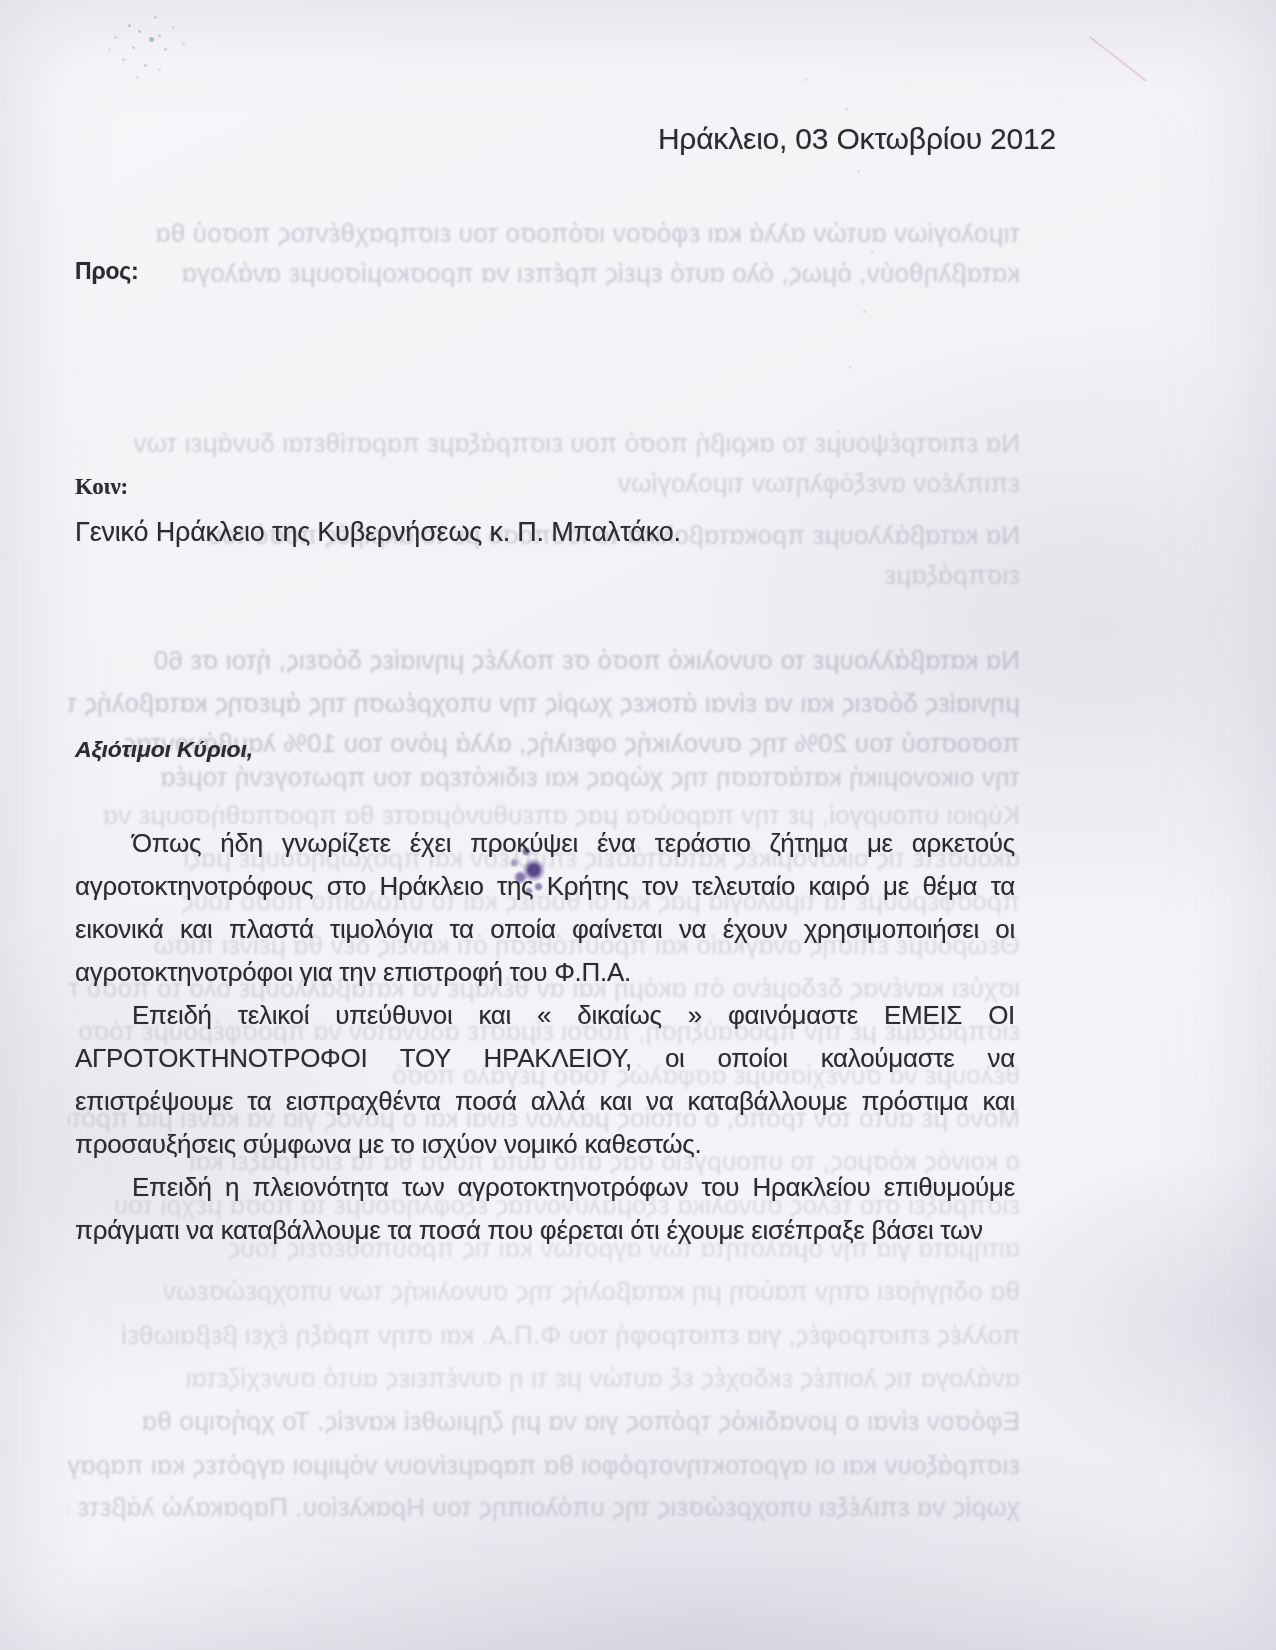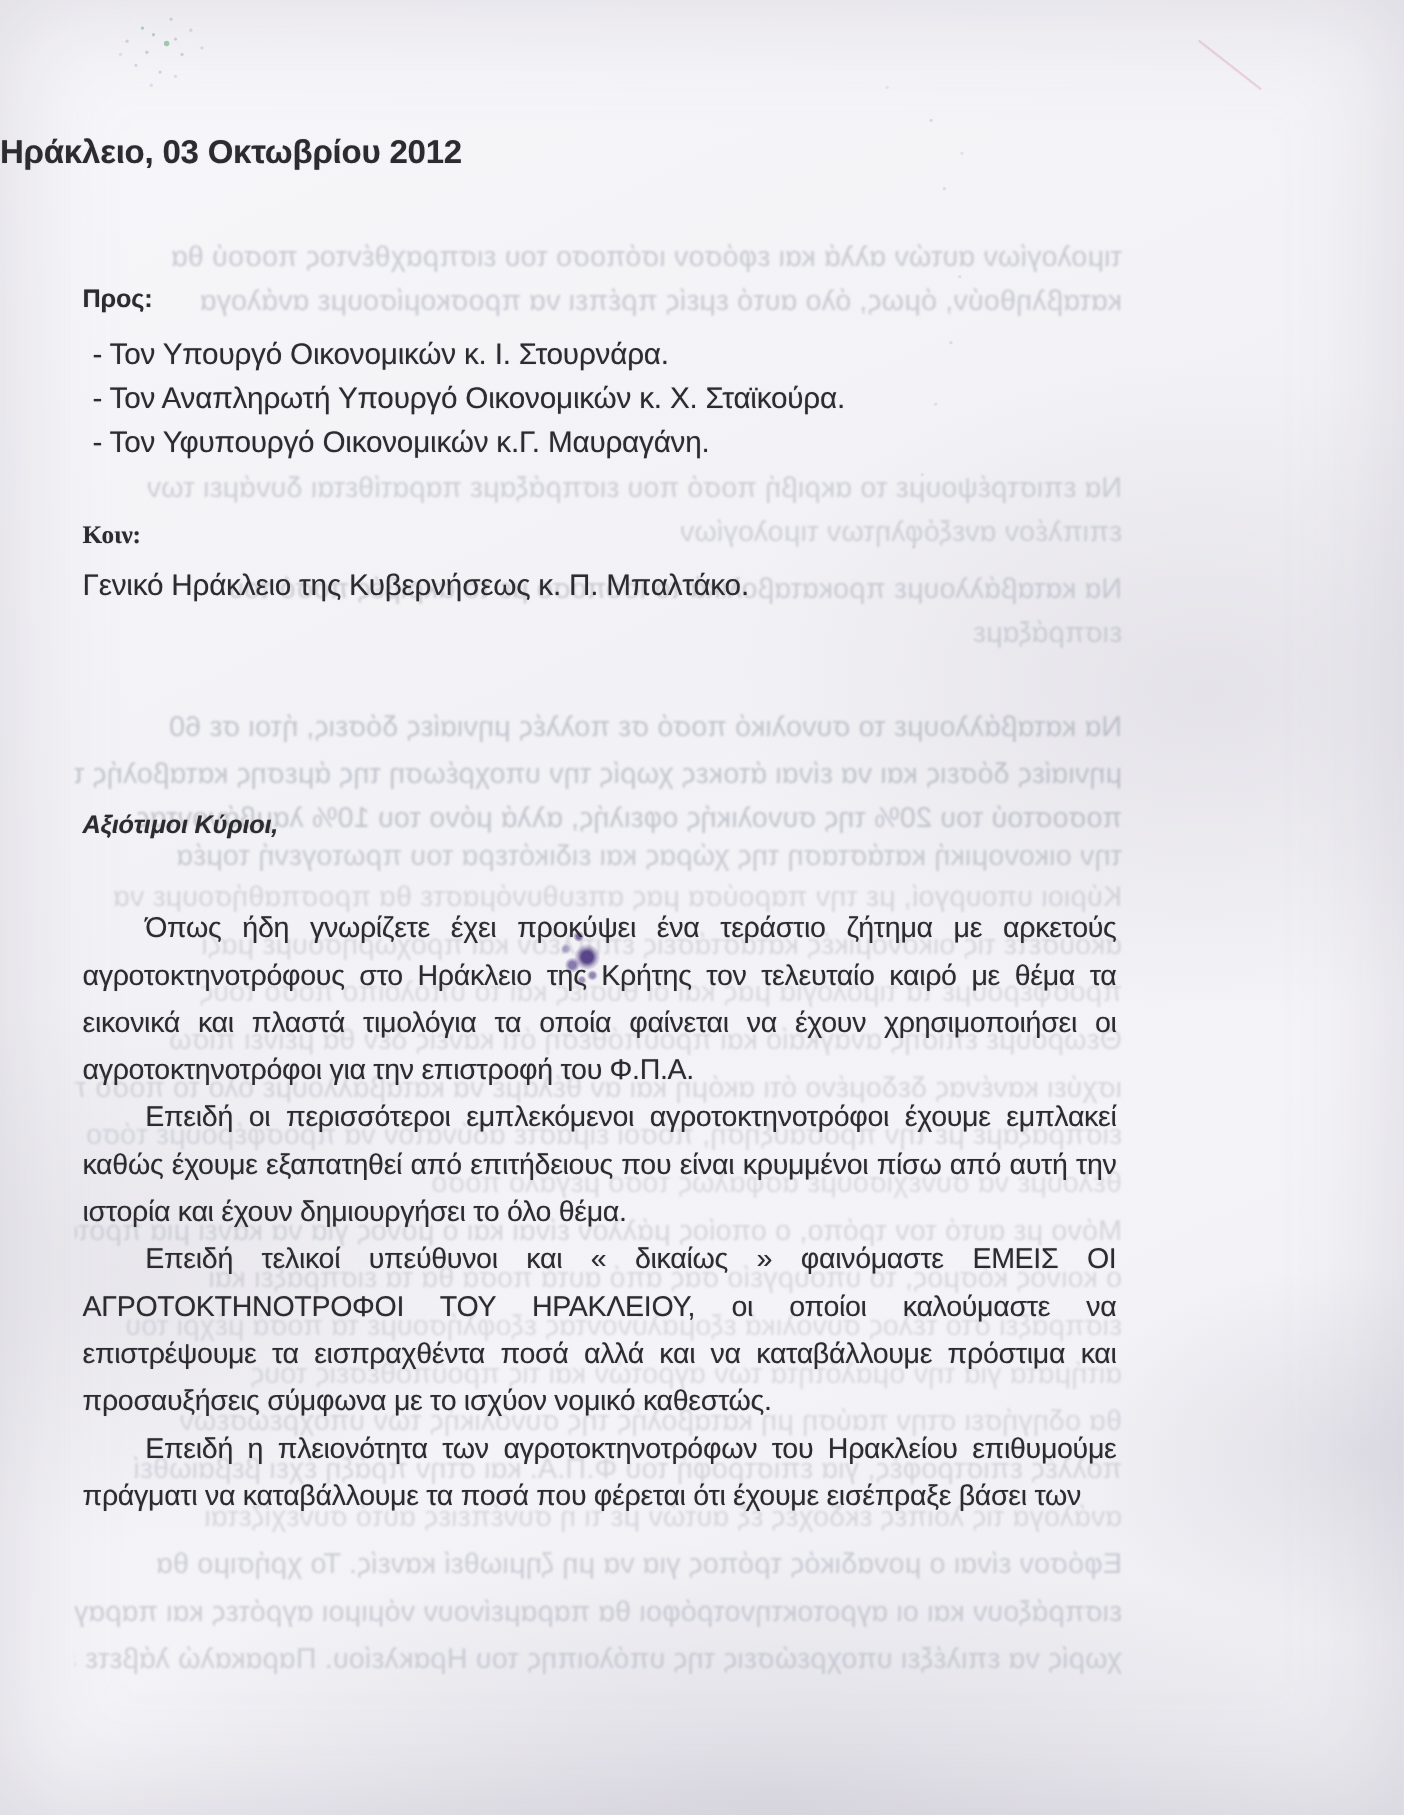--- a/index.html
+++ b/index.html
@@ -63,21 +63,21 @@
       radial-gradient(circle at 72% 84%, rgba(82,60,132,0.6) 0 2px, transparent 5px),
       radial-gradient(circle at 22% 38%, rgba(92,70,142,0.45) 0 2px, transparent 5px),
       radial-gradient(circle at 52% 92%, rgba(82,60,132,0.5) 0 2px, transparent 4px);
     filter:blur(0.4px);
   }
   
   .content { position:absolute; inset:0; color:#2c2b30; }
   .content .txt { text-shadow:0 0 1px rgba(55,55,62,0.35); }
   .date-line {
     position:absolute; top:122px; left:0; right:220px;
-    font-size:30px; letter-spacing:-0.2px;font-weight:bold;
+    text-align:right; font-size:30px; letter-spacing:-0.2px;
   }
   .block-label {
     position:absolute; left:75px; font-size:23px; font-weight:bold; letter-spacing:-0.2px;
   }
   .to-label   { top:258px; }
   .cc-label   { top:474px;font-family:Liberation Serif, serif; }
   .recipients { position:absolute; top:302px; left:84px; font-size:27px; line-height:40px; letter-spacing:-0.2px; }
   .cc-line    { position:absolute; top:517px; left:75px; font-size:27px; letter-spacing:-0.2px; }
   .salutation { position:absolute; top:736px; left:75px; font-size:23px; font-weight:bold; font-style:italic; letter-spacing:-0.2px; }
   .body-text {
@@ -125,33 +125,27 @@
   <div class="speck speck-pink"></div>
   <div class="curl-line"></div>
   <div class="ink-blot"></div>
 
   <div class="content">
 
     <div class="date-line txt">Ηράκλειο, 03 Οκτωβρίου 2012</div>
 
     <div class="block-label to-label txt">Προς:</div>
 
-    <div class="recipients">
-      <div class="txt">- Τον Υπουργό Οικονομικών κ. Ι. Στουρνάρα.</div>
-      <div class="txt">- Τον Αναπληρωτή Υπουργό Οικονομικών κ. Χ. Σταϊκούρα.</div>
-      <div class="txt">- Τον Υφυπουργό Οικονομικών κ.Γ. Μαυραγάνη.</div>
-    </div>
 
     <div class="block-label cc-label txt">Κοιν:</div>
 
     <div class="cc-line txt">Γενικό Ηράκλειο της Κυβερνήσεως κ. Π. Μπαλτάκο.</div>
 
     <div class="salutation txt">Αξιότιμοι Κύριοι,</div>
 
     <div class="body-text">
       <p class="txt">Όπως ήδη γνωρίζετε έχει προκύψει ένα τεράστιο ζήτημα με αρκετούς αγροτοκτηνοτρόφους στο Ηράκλειο της Κρήτης τον τελευταίο καιρό με θέμα τα εικονικά και πλαστά τιμολόγια τα οποία φαίνεται να έχουν χρησιμοποιήσει οι αγροτοκτηνοτρόφοι για την επιστροφή του Φ.Π.Α.</p>
-      <p class="txt">Επειδή οι περισσότεροι εμπλεκόμενοι αγροτοκτηνοτρόφοι έχουμε εμπλακεί καθώς έχουμε εξαπατηθεί από επιτήδειους που είναι κρυμμένοι πίσω από αυτή την ιστορία και έχουν δημιουργήσει το όλο θέμα.</p>
       <p class="txt">Επειδή τελικοί υπεύθυνοι και « δικαίως » φαινόμαστε ΕΜΕΙΣ ΟΙ ΑΓΡΟΤΟΚΤΗΝΟΤΡΟΦΟΙ ΤΟΥ ΗΡΑΚΛΕΙΟΥ, οι οποίοι καλούμαστε να επιστρέψουμε τα εισπραχθέντα ποσά αλλά και να καταβάλλουμε πρόστιμα και προσαυξήσεις σύμφωνα με το ισχύον νομικό καθεστώς.</p>
       <p class="txt">Επειδή η πλειονότητα των αγροτοκτηνοτρόφων του Ηρακλείου επιθυμούμε πράγματι να καταβάλλουμε τα ποσά που φέρεται ότι έχουμε εισέπραξε βάσει των</p>
     </div>
 
   </div>
 </div>
 
 </body></html>

